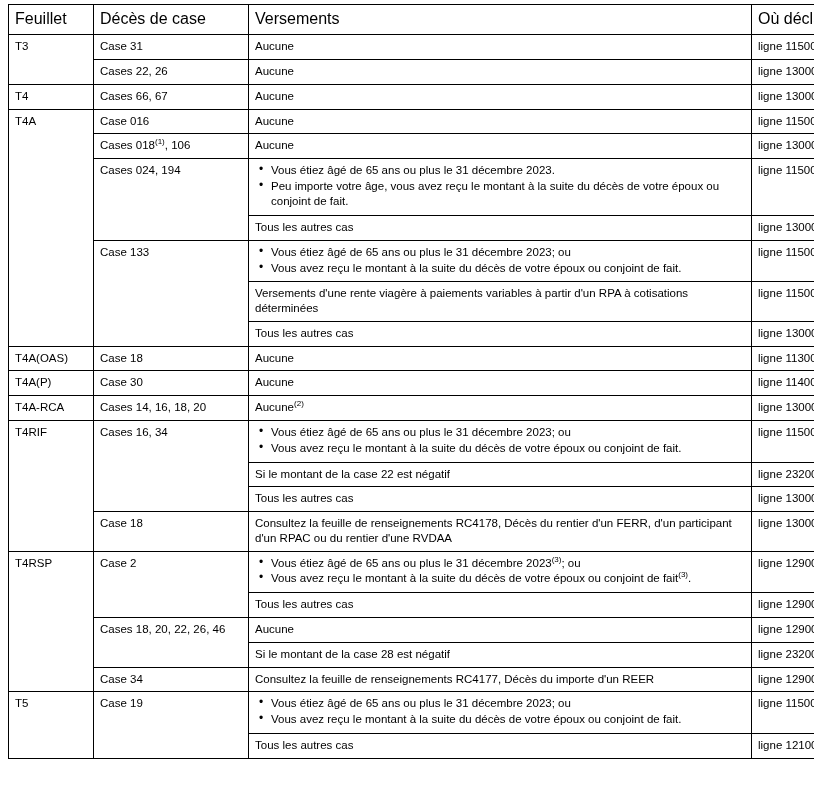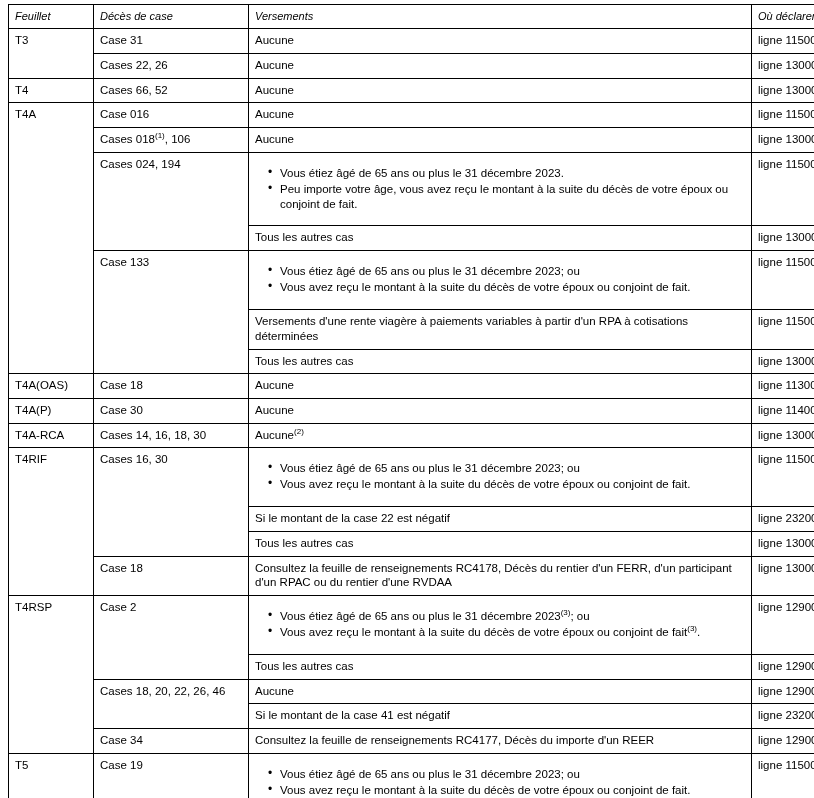--- a/index.html
+++ b/index.html
@@ -27,30 +27,29 @@
   table.grid td, table.grid th {
     border: 1px solid #000000;
     vertical-align: top;
     padding: 4px 6px 5px 6px;
     font-weight: normal;
     text-align: left;
     line-height: 1.28;
   }
   th {
     font-weight: bold;
-    font-size: 11px;
-    font-style: italic;
+    font-size: 16px;
   }
   .col-feuillet { width: 72px; }
   .col-case { width: 142px; }
   .col-cond { width: 490px; }
   .col-ou { width: 92px; }
 
   ul.bul {
-    margin: 9px;
+    margin: 0;
     padding: 0 0 0 16px;
     list-style: none;
   }
   ul.bul li {
     position: relative;
     padding-left: 0px;
     margin: 0 0 1px 0;
     line-height: 1.3;
   }
   ul.bul li::before {
@@ -86,21 +85,21 @@
           <td class="col-cond">Aucune</td>
           <td class="col-ou">ligne 11500</td>
         </tr>
         <tr>
           <td class="col-case">Cases 22, 26</td>
           <td class="col-cond">Aucune</td>
           <td class="col-ou">ligne 13000</td>
         </tr>
         <tr>
           <td class="col-feuillet">T4</td>
-          <td class="col-case">Cases 66, 52</td>
+          <td class="col-case">Cases 66, 67</td>
           <td class="col-cond">Aucune</td>
           <td class="col-ou">ligne 13000</td>
         </tr>
         <tr>
           <td class="col-feuillet" rowspan="7">T4A</td>
           <td class="col-case">Case 016</td>
           <td class="col-cond">Aucune</td>
           <td class="col-ou">ligne 11500</td>
         </tr>
         <tr>
@@ -147,27 +146,27 @@
           <td class="col-ou">ligne 11300</td>
         </tr>
         <tr>
           <td class="col-feuillet">T4A(P)</td>
           <td class="col-case">Case 30</td>
           <td class="col-cond">Aucune</td>
           <td class="col-ou">ligne 11400</td>
         </tr>
         <tr>
           <td class="col-feuillet">T4A-RCA</td>
-          <td class="col-case">Cases 14, 16, 18, 30</td>
+          <td class="col-case">Cases 14, 16, 18, 20</td>
           <td class="col-cond">Aucune<sup>(2)</sup></td>
           <td class="col-ou">ligne 13000</td>
         </tr>
         <tr>
           <td class="col-feuillet" rowspan="4">T4RIF</td>
-          <td class="col-case" rowspan="3">Cases 16, 30</td>
+          <td class="col-case" rowspan="3">Cases 16, 34</td>
           <td class="col-cond">
             <ul class="bul">
               <li>Vous étiez âgé de 65 ans ou plus le 31 décembre 2023; ou</li>
               <li>Vous avez reçu le montant à la suite du décès de votre époux ou conjoint de fait.</li>
             </ul>
           </td>
           <td class="col-ou">ligne 11500</td>
         </tr>
         <tr>
           <td class="col-cond">Si le montant de la case 22 est négatif</td>
@@ -196,21 +195,21 @@
         <tr>
           <td class="col-cond">Tous les autres cas</td>
           <td class="col-ou">ligne 12900</td>
         </tr>
         <tr>
           <td class="col-case" rowspan="2">Cases 18, 20, 22, 26, 46</td>
           <td class="col-cond">Aucune</td>
           <td class="col-ou">ligne 12900</td>
         </tr>
         <tr>
-          <td class="col-cond">Si le montant de la case 41 est négatif</td>
+          <td class="col-cond">Si le montant de la case 28 est négatif</td>
           <td class="col-ou">ligne 23200</td>
         </tr>
         <tr>
           <td class="col-case">Case 34</td>
           <td class="col-cond">Consultez la feuille de renseignements RC4177, Décès du importe d'un REER</td>
           <td class="col-ou">ligne 12900</td>
         </tr>
         <tr>
           <td class="col-feuillet" rowspan="2">T5</td>
           <td class="col-case" rowspan="2">Case 19</td>

